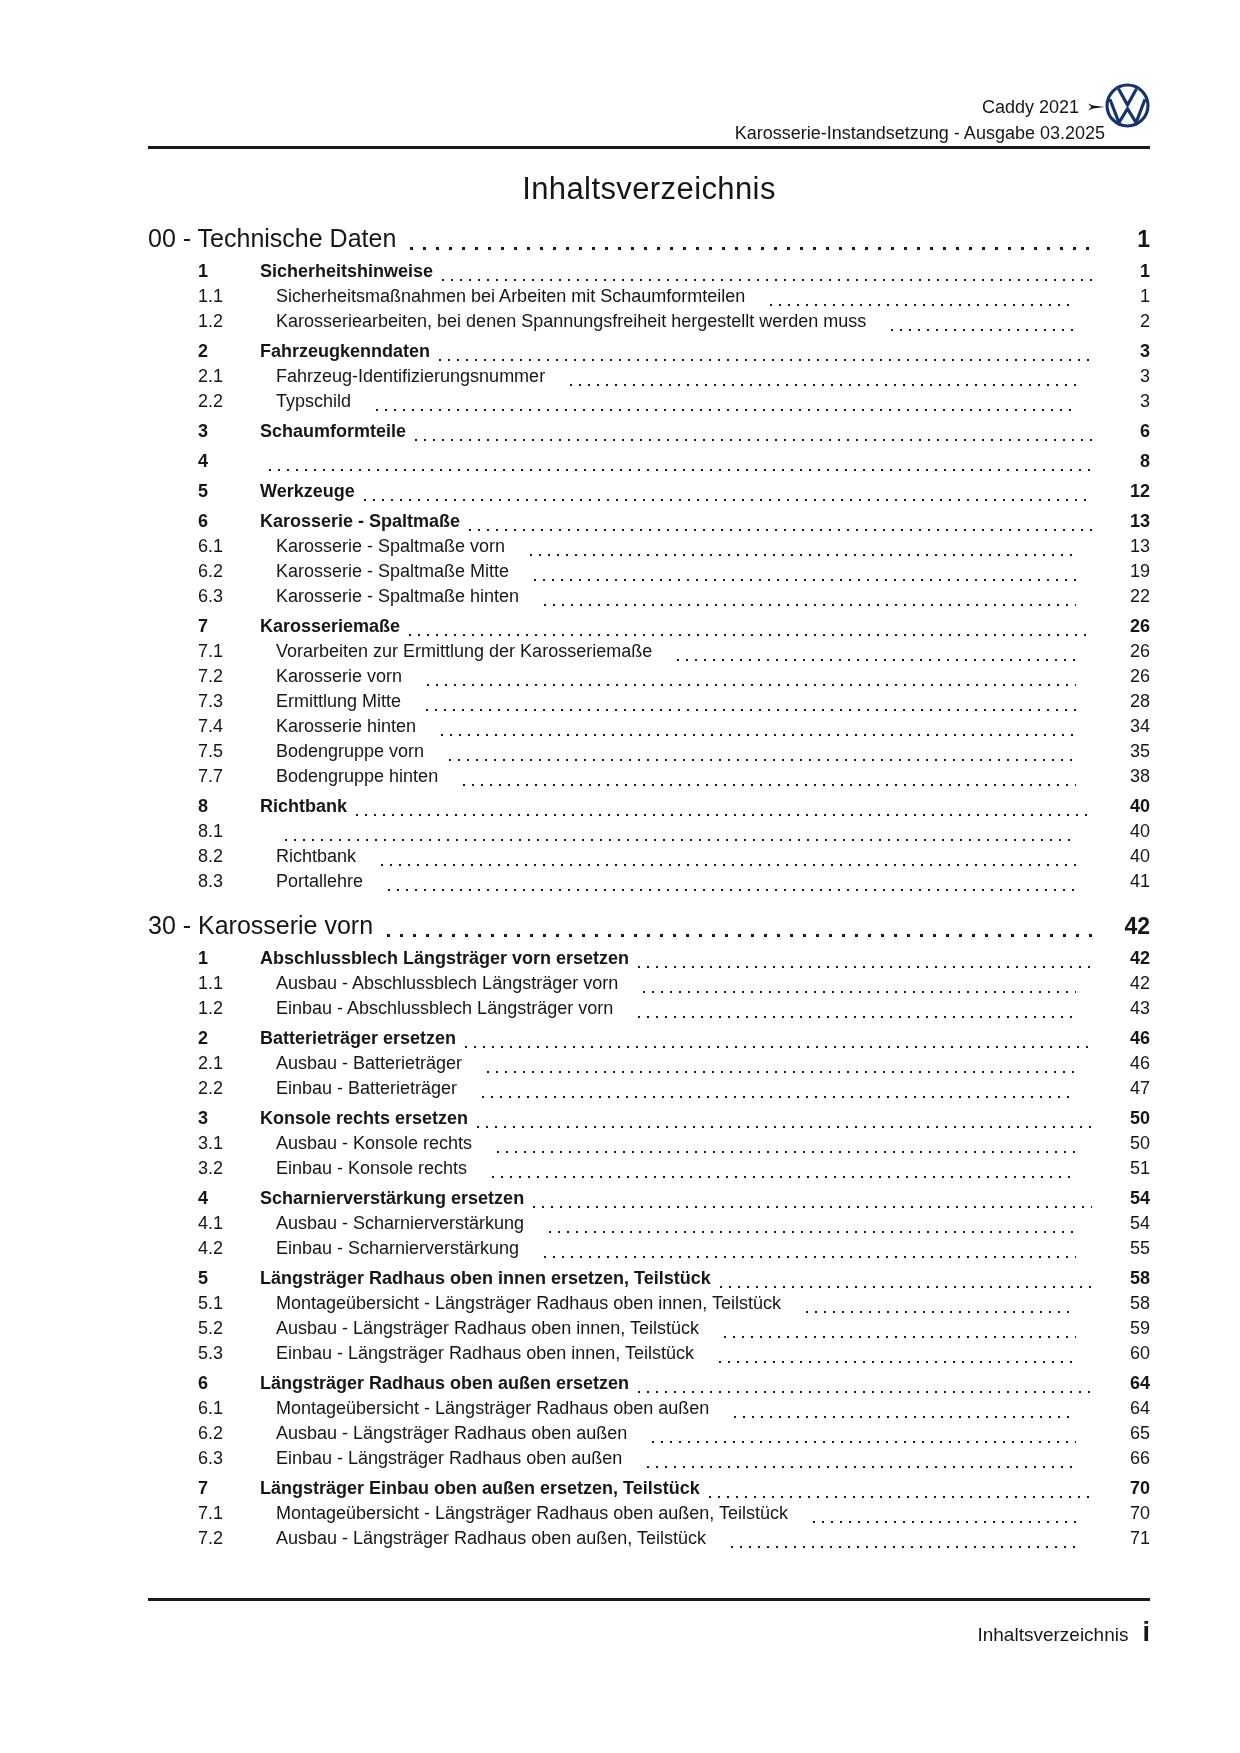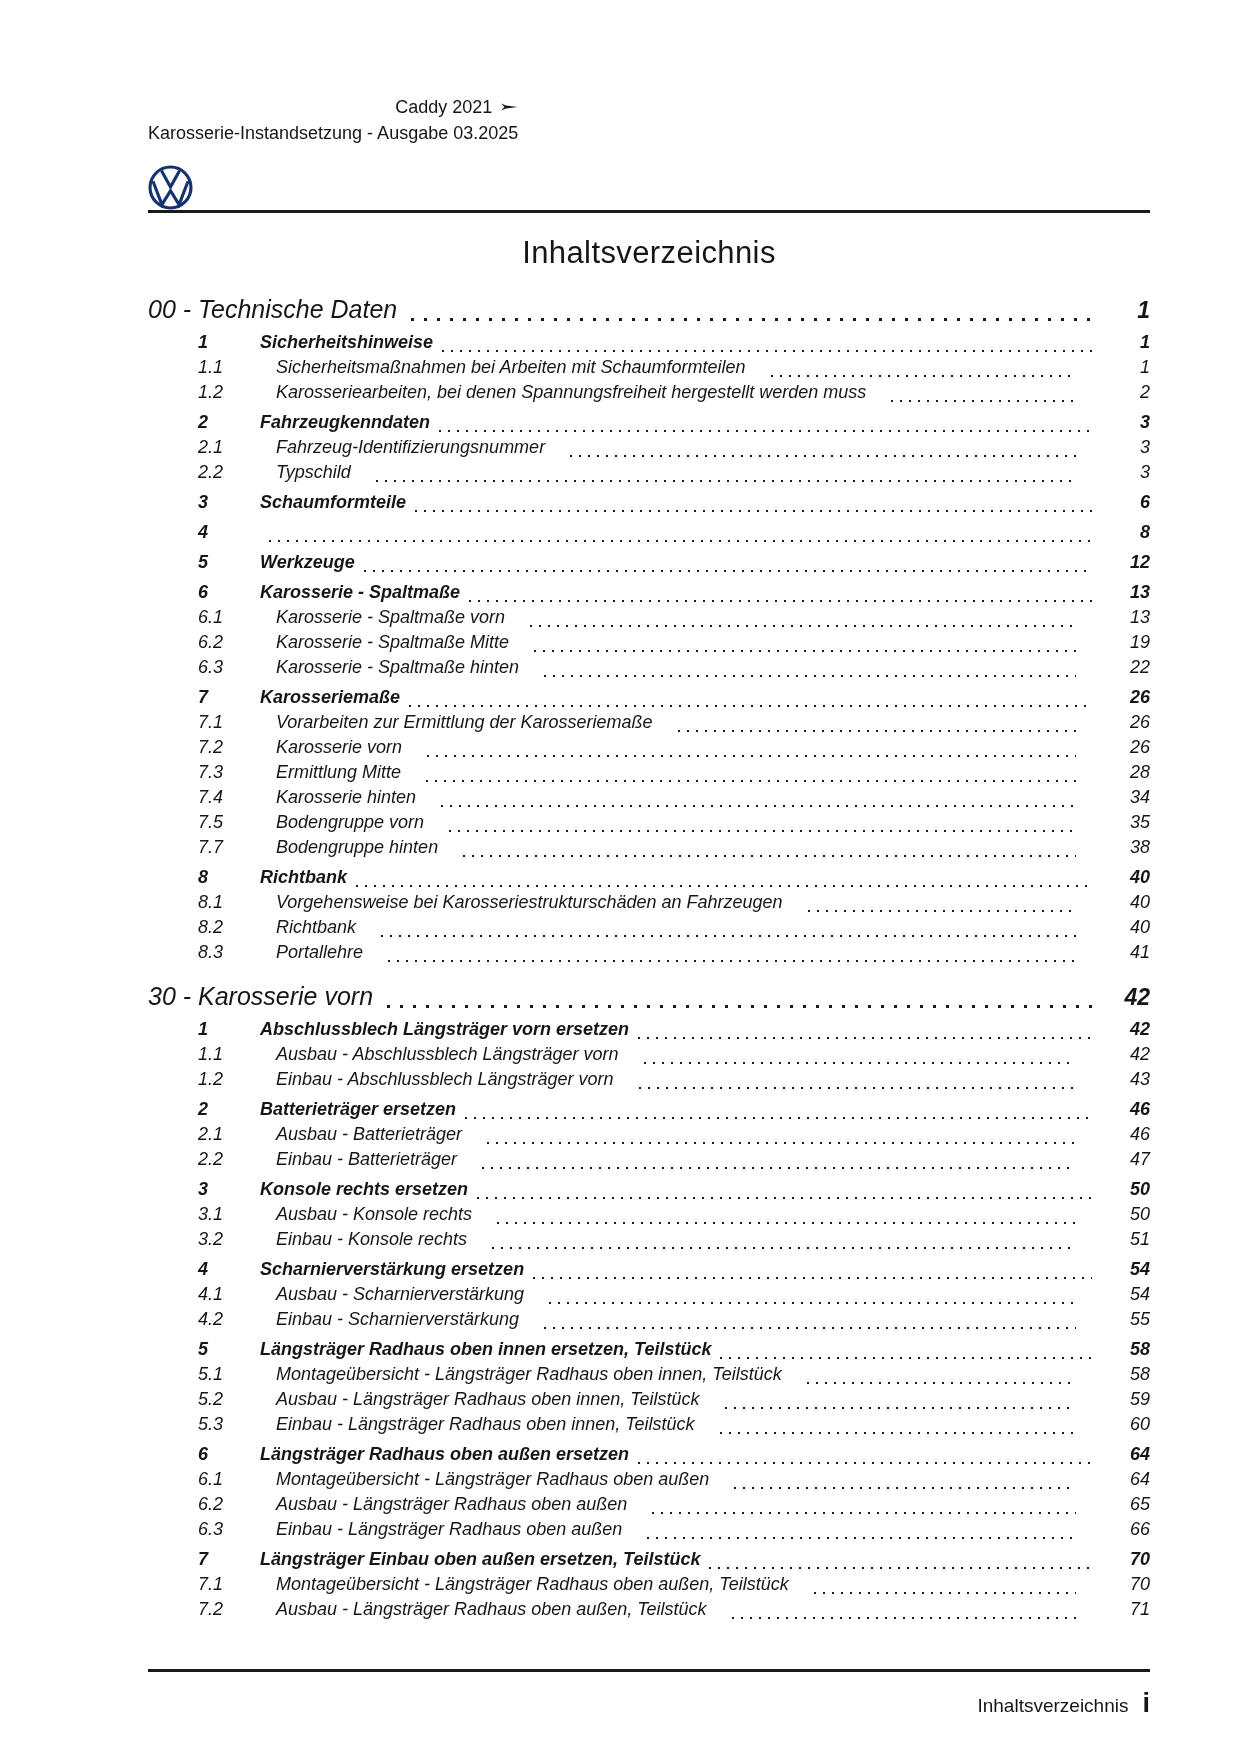--- a/index.html
+++ b/index.html
@@ -17,22 +17,20 @@
     height: 1753px;
     padding: 0 90px 0 148px;
   }
 
   
   .hdr {
     display: flex;
     justify-content: flex-end;
     align-items: flex-start;
     margin-top: 94px;
-    gap: 30px;
-    flex-direction: column;
   }
   .hdr-text {
     text-align: right;
     font-size: 18px;
     line-height: 26px;
     white-space: nowrap;
   }
   .hdr-line1 { display: flex; justify-content: flex-end; align-items: center; gap: 9px; }
   .arrow-icon svg { display: block; }
   .vw-logo { width: 45px; height: 45px; margin-top: -11px; }
@@ -42,21 +40,21 @@
   .toc-title {
     margin: 22px 0 0 0;
     text-align: center;
     font-size: 31px;
     font-weight: 400;
     line-height: 36px;
     letter-spacing: 0.4px;
   }
 
   
-  .toc { margin-top: 24px; font-style: italic; }
+  .toc { margin-top: 17px; }
   .row {
     display: flex;
     align-items: baseline;
     height: 25px;
     font-size: 18px;
   }
   .row .num   { flex: 0 0 62px; }
   .row .label { white-space: nowrap; }
   .row .dots {
     flex: 1 1 auto;
@@ -258,21 +256,20 @@
     <span class="pagenum">38</span>
   </div>
       <div class="row section-row">
     <span class="num">8</span>
     <span class="label">Richtbank</span>
     <span class="dots"></span>
     <span class="pagenum">40</span>
   </div>
       <div class="row sub-row">
     <span class="num">8.1</span>
-    <span class="label">Vorgehensweise bei Karosseriestrukturschäden an Fahrzeugen</span>
     <span class="dots"></span>
     <span class="pagenum">40</span>
   </div>
       <div class="row sub-row">
     <span class="num">8.2</span>
     <span class="label">Richtbank</span>
     <span class="dots"></span>
     <span class="pagenum">40</span>
   </div>
       <div class="row sub-row">

